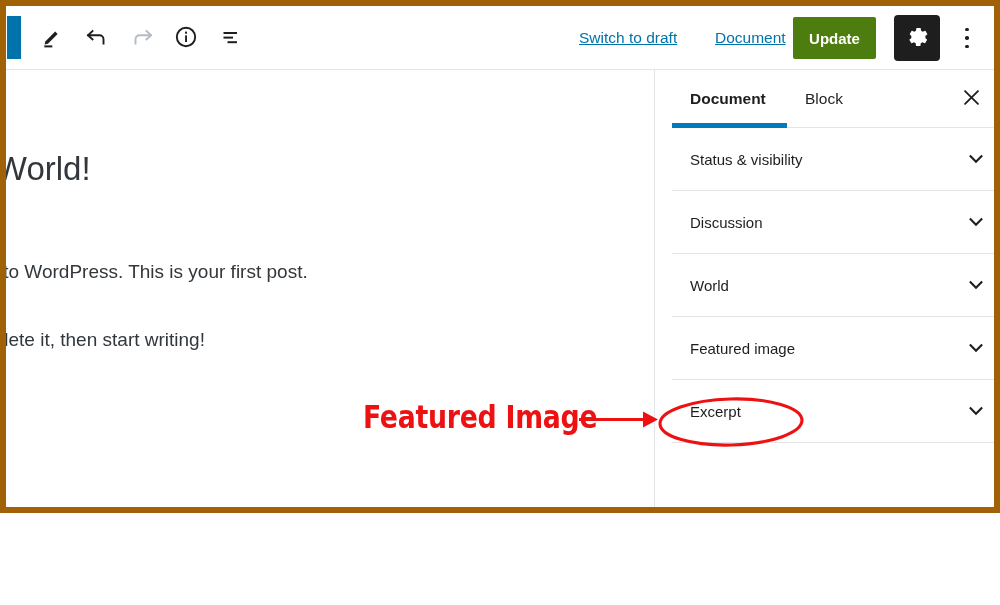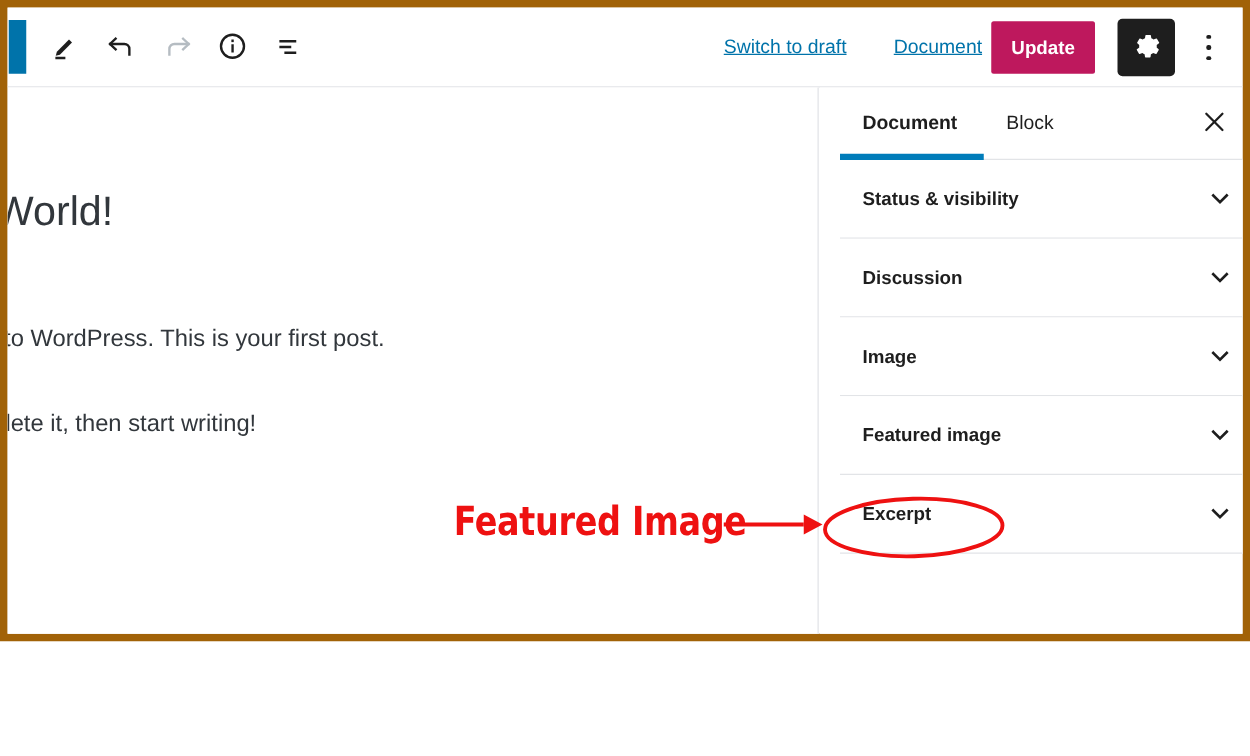--- a/index.html
+++ b/index.html
@@ -71,21 +71,21 @@
   }
   #link-switch-draft { left: 573px; }
   #link-preview      { left: 709px; }
 
   #btn-update {
     position: absolute;
     left: 787px;
     top: 11px;
     width: 83px;
     height: 42px;
-    background: #be185d;
+    background: #4d7c0f;
     color: #ffffff;
     font-size: 15px;
     font-weight: 600;
     border: none;
     border-radius: 2px;
     display: flex;
     align-items: center;
     justify-content: center;
   }
 
@@ -213,21 +213,21 @@
     height: 63px;
     display: flex;
     align-items: center;
     justify-content: space-between;
     padding: 0 15px 0 18px;
     border-bottom: 1px solid #e2e4e7;
     background: #ffffff;
   }
   .panel-row .panel-label {
     font-size: 15px;
-    font-weight: 700;
+    font-weight: 400;
     color: #1e1e1e;
   }
   .panel-row .chevron {
     display: flex;
     align-items: center;
     justify-content: center;
     width: 26px;
     height: 26px;
   }
 
@@ -368,21 +368,21 @@
       <span class="panel-label">Discussion</span>
       <span class="chevron">
         <svg width="20" height="20" viewBox="0 0 20 20">
             <path d="M4.6 7.3 L10 12.7 L15.4 7.3" fill="none" stroke="#1e1e1e" stroke-width="2.1" stroke-linecap="square"></path>
           </svg>
       </span>
     </div>
 
 
     <div class="panel-row">
-      <span class="panel-label">Image</span>
+      <span class="panel-label">World</span>
       <span class="chevron">
         <svg width="20" height="20" viewBox="0 0 20 20">
             <path d="M4.6 7.3 L10 12.7 L15.4 7.3" fill="none" stroke="#1e1e1e" stroke-width="2.1" stroke-linecap="square"></path>
           </svg>
       </span>
     </div>
 
     <div class="panel-row">
       <span class="panel-label">Featured image</span>
       <span class="chevron">

